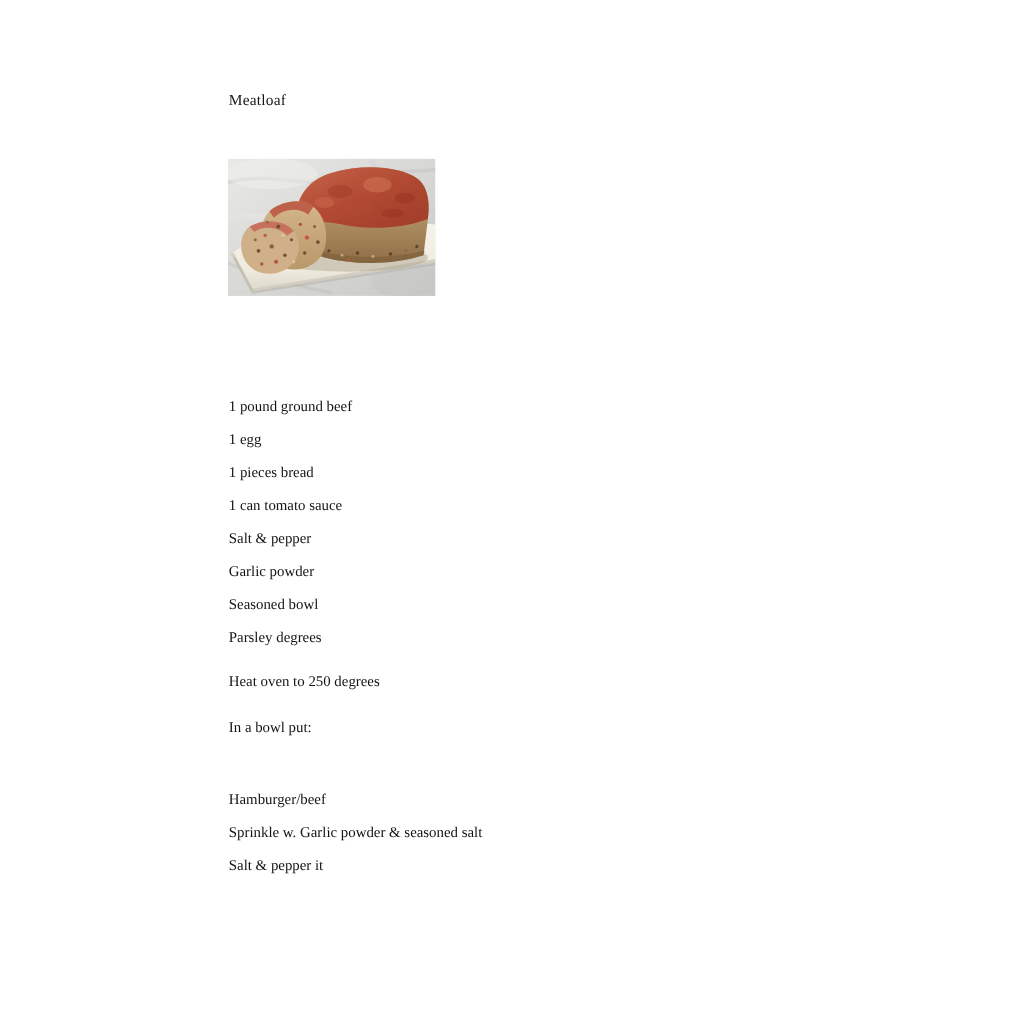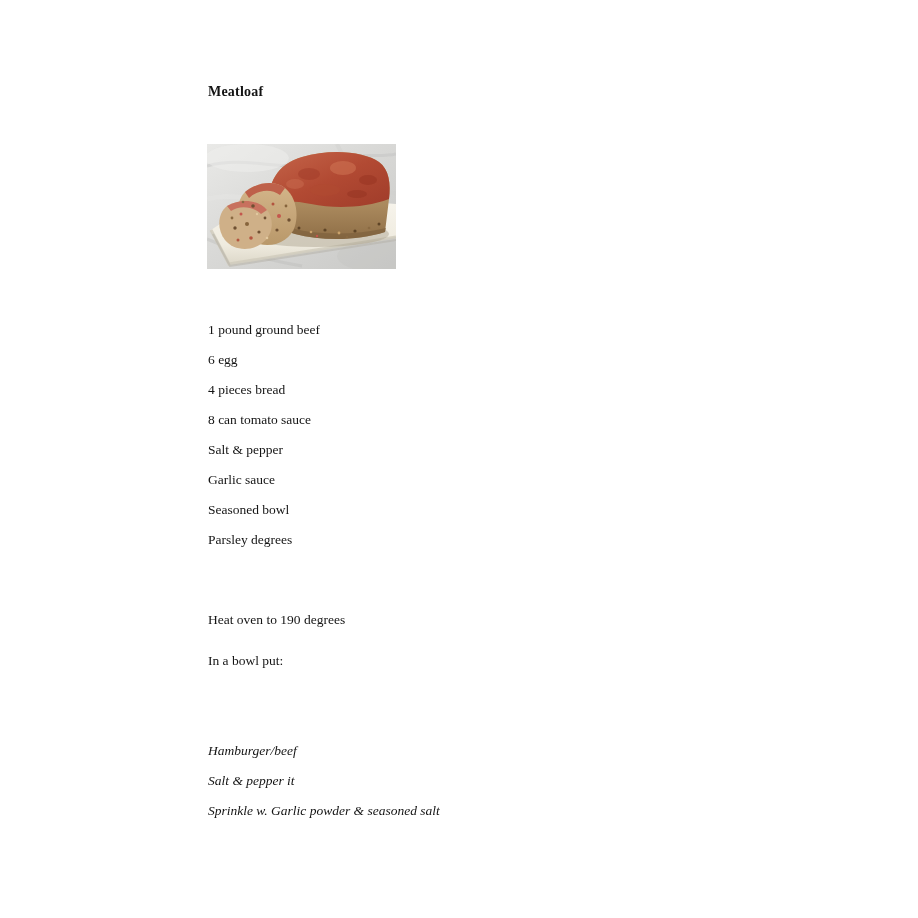--- a/index.html
+++ b/index.html
@@ -15,43 +15,43 @@
     overflow: hidden;
     font-family: "Liberation Serif", "DejaVu Serif", serif;
     color: #141414;
   }
   .doc-title {
     position: absolute;
     left: 208px;
     top: 84px;
     font-size: 14px;
     line-height: 16px;
-    font-weight: bold;
+    font-weight: normal;
     letter-spacing: 0.2px;
   }
   .photo-frame {
     position: absolute;
     left: 207px;
     top: 144px;
     width: 189px;
     height: 125px;
     overflow: hidden;
   }
   .photo-frame svg { display: block; }
   .textblock {
     position: absolute;
     left: 208px;
     font-size: 13.5px;
     line-height: 30px;
     white-space: nowrap;
   }
-  .tb-ingredients { top: 315px; }
+  .tb-ingredients { top: 355px; }
   .tb-preheat     { top: 605px; }
   .tb-bowl        { top: 646px; }
-  .tb-steps       { top: 736px; font-style: italic; }
+  .tb-steps       { top: 712px; }
 </style>
 </head>
 <body>
 
 <div class="page">
 
   <div class="doc-title">Meatloaf</div>
 
   <div class="photo-frame">
     <svg width="189" height="125" viewBox="0 0 189 125" xmlns="http://www.w3.org/2000/svg">
@@ -139,32 +139,32 @@
       <circle cx="148" cy="87" r="1.6" fill="#5f4527"></circle>
       <circle cx="162" cy="84" r="1.3" fill="#8a6a42"></circle>
       <circle cx="172" cy="80" r="1.5" fill="#5f4527"></circle>
       <circle cx="110" cy="92" r="1.2" fill="#c4574d"></circle>
       <circle cx="140" cy="93" r="1.2" fill="#8a6a42"></circle>
     </svg>
   </div>
 
   <div class="textblock tb-ingredients">
     <div>1 pound ground beef</div>
-    <div>6 egg</div>
-    <div>4 pieces bread</div>
-    <div>8 can tomato sauce</div>
+    <div>1 egg</div>
+    <div>1 pieces bread</div>
+    <div>1 can tomato sauce</div>
     <div>Salt &amp; pepper</div>
-    <div>Garlic sauce</div>
+    <div>Garlic powder</div>
     <div>Seasoned bowl</div>
     <div>Parsley degrees</div>
   </div>
 
-  <div class="textblock tb-preheat">Heat oven to 190 degrees</div>
+  <div class="textblock tb-preheat">Heat oven to 250 degrees</div>
 
   <div class="textblock tb-bowl">In a bowl put:</div>
 
   <div class="textblock tb-steps">
     <div>Hamburger/beef</div>
+    <div>Sprinkle w. Garlic powder &amp; seasoned salt</div>
     <div>Salt &amp; pepper it</div>
-    <div>Sprinkle w. Garlic powder &amp; seasoned salt</div>
   </div>
 
 </div>
 
 </body></html>

